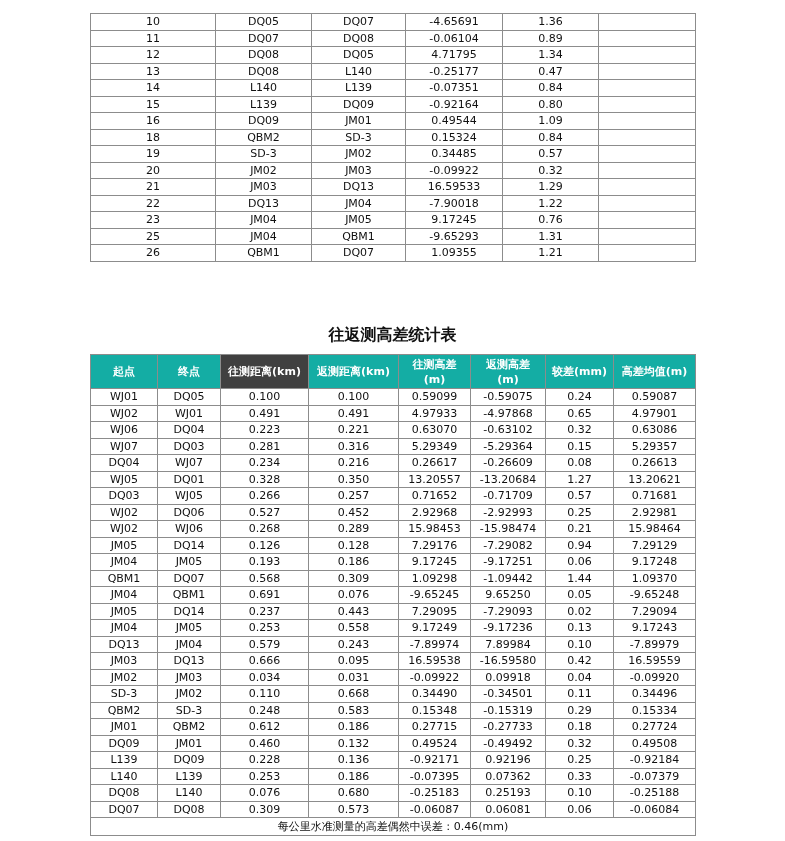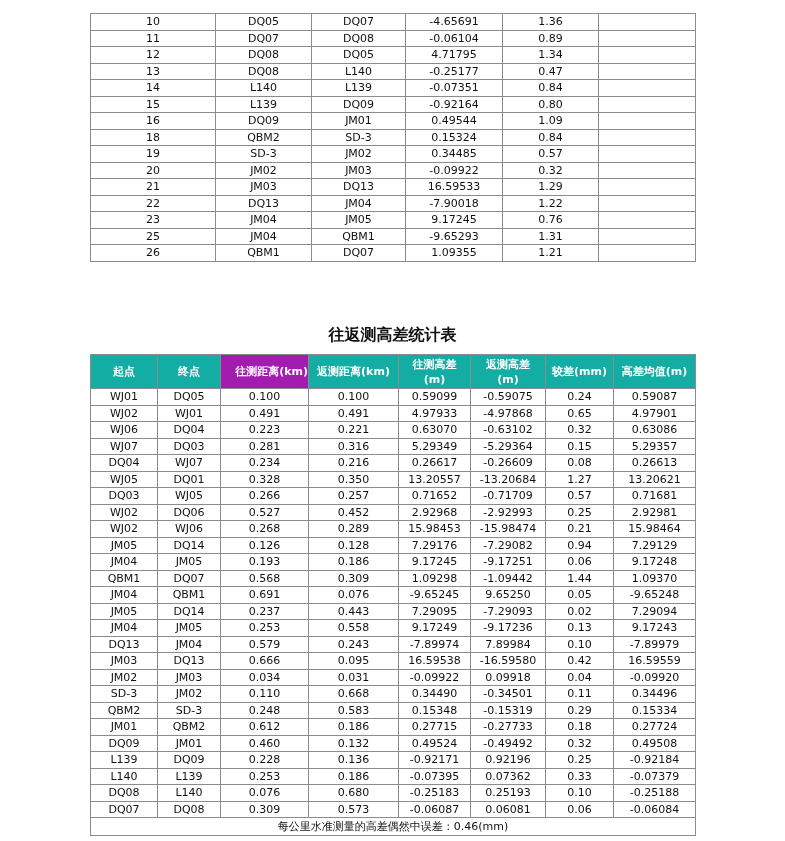--- a/index.html
+++ b/index.html
@@ -165,21 +165,21 @@
       <col style="width:90px">
     <col style="width:72px">
       <col style="width:75px">
       <col style="width:68px">
       <col style="width:82px">
   </colgroup>
   <thead>
     <tr id="stats-head">
         <th style="background: rgb(20, 173, 164);">起点</th>
         <th style="background: rgb(20, 173, 164);">终点</th>
-        <th style="background: #a21caf; text-align: right;">往测距离(km)</th>
+        <th style="background: #404040;">往测距离(km)</th>
         <th style="background: rgb(20, 173, 164);">返测距离(km)</th>
         <th style="background: rgb(20, 173, 164);"><span>往测高差</span><br><span>(m)</span></th>
         <th style="background: rgb(20, 173, 164);"><span>返测高差</span><br><span>(m)</span></th>
         <th style="background: rgb(20, 173, 164);">较差(mm)</th>
         <th style="background: rgb(20, 173, 164);">高差均值(m)</th>
       </tr>
   </thead>
   <tbody id="stats-body">
       <tr>
         <td>WJ01</td>

